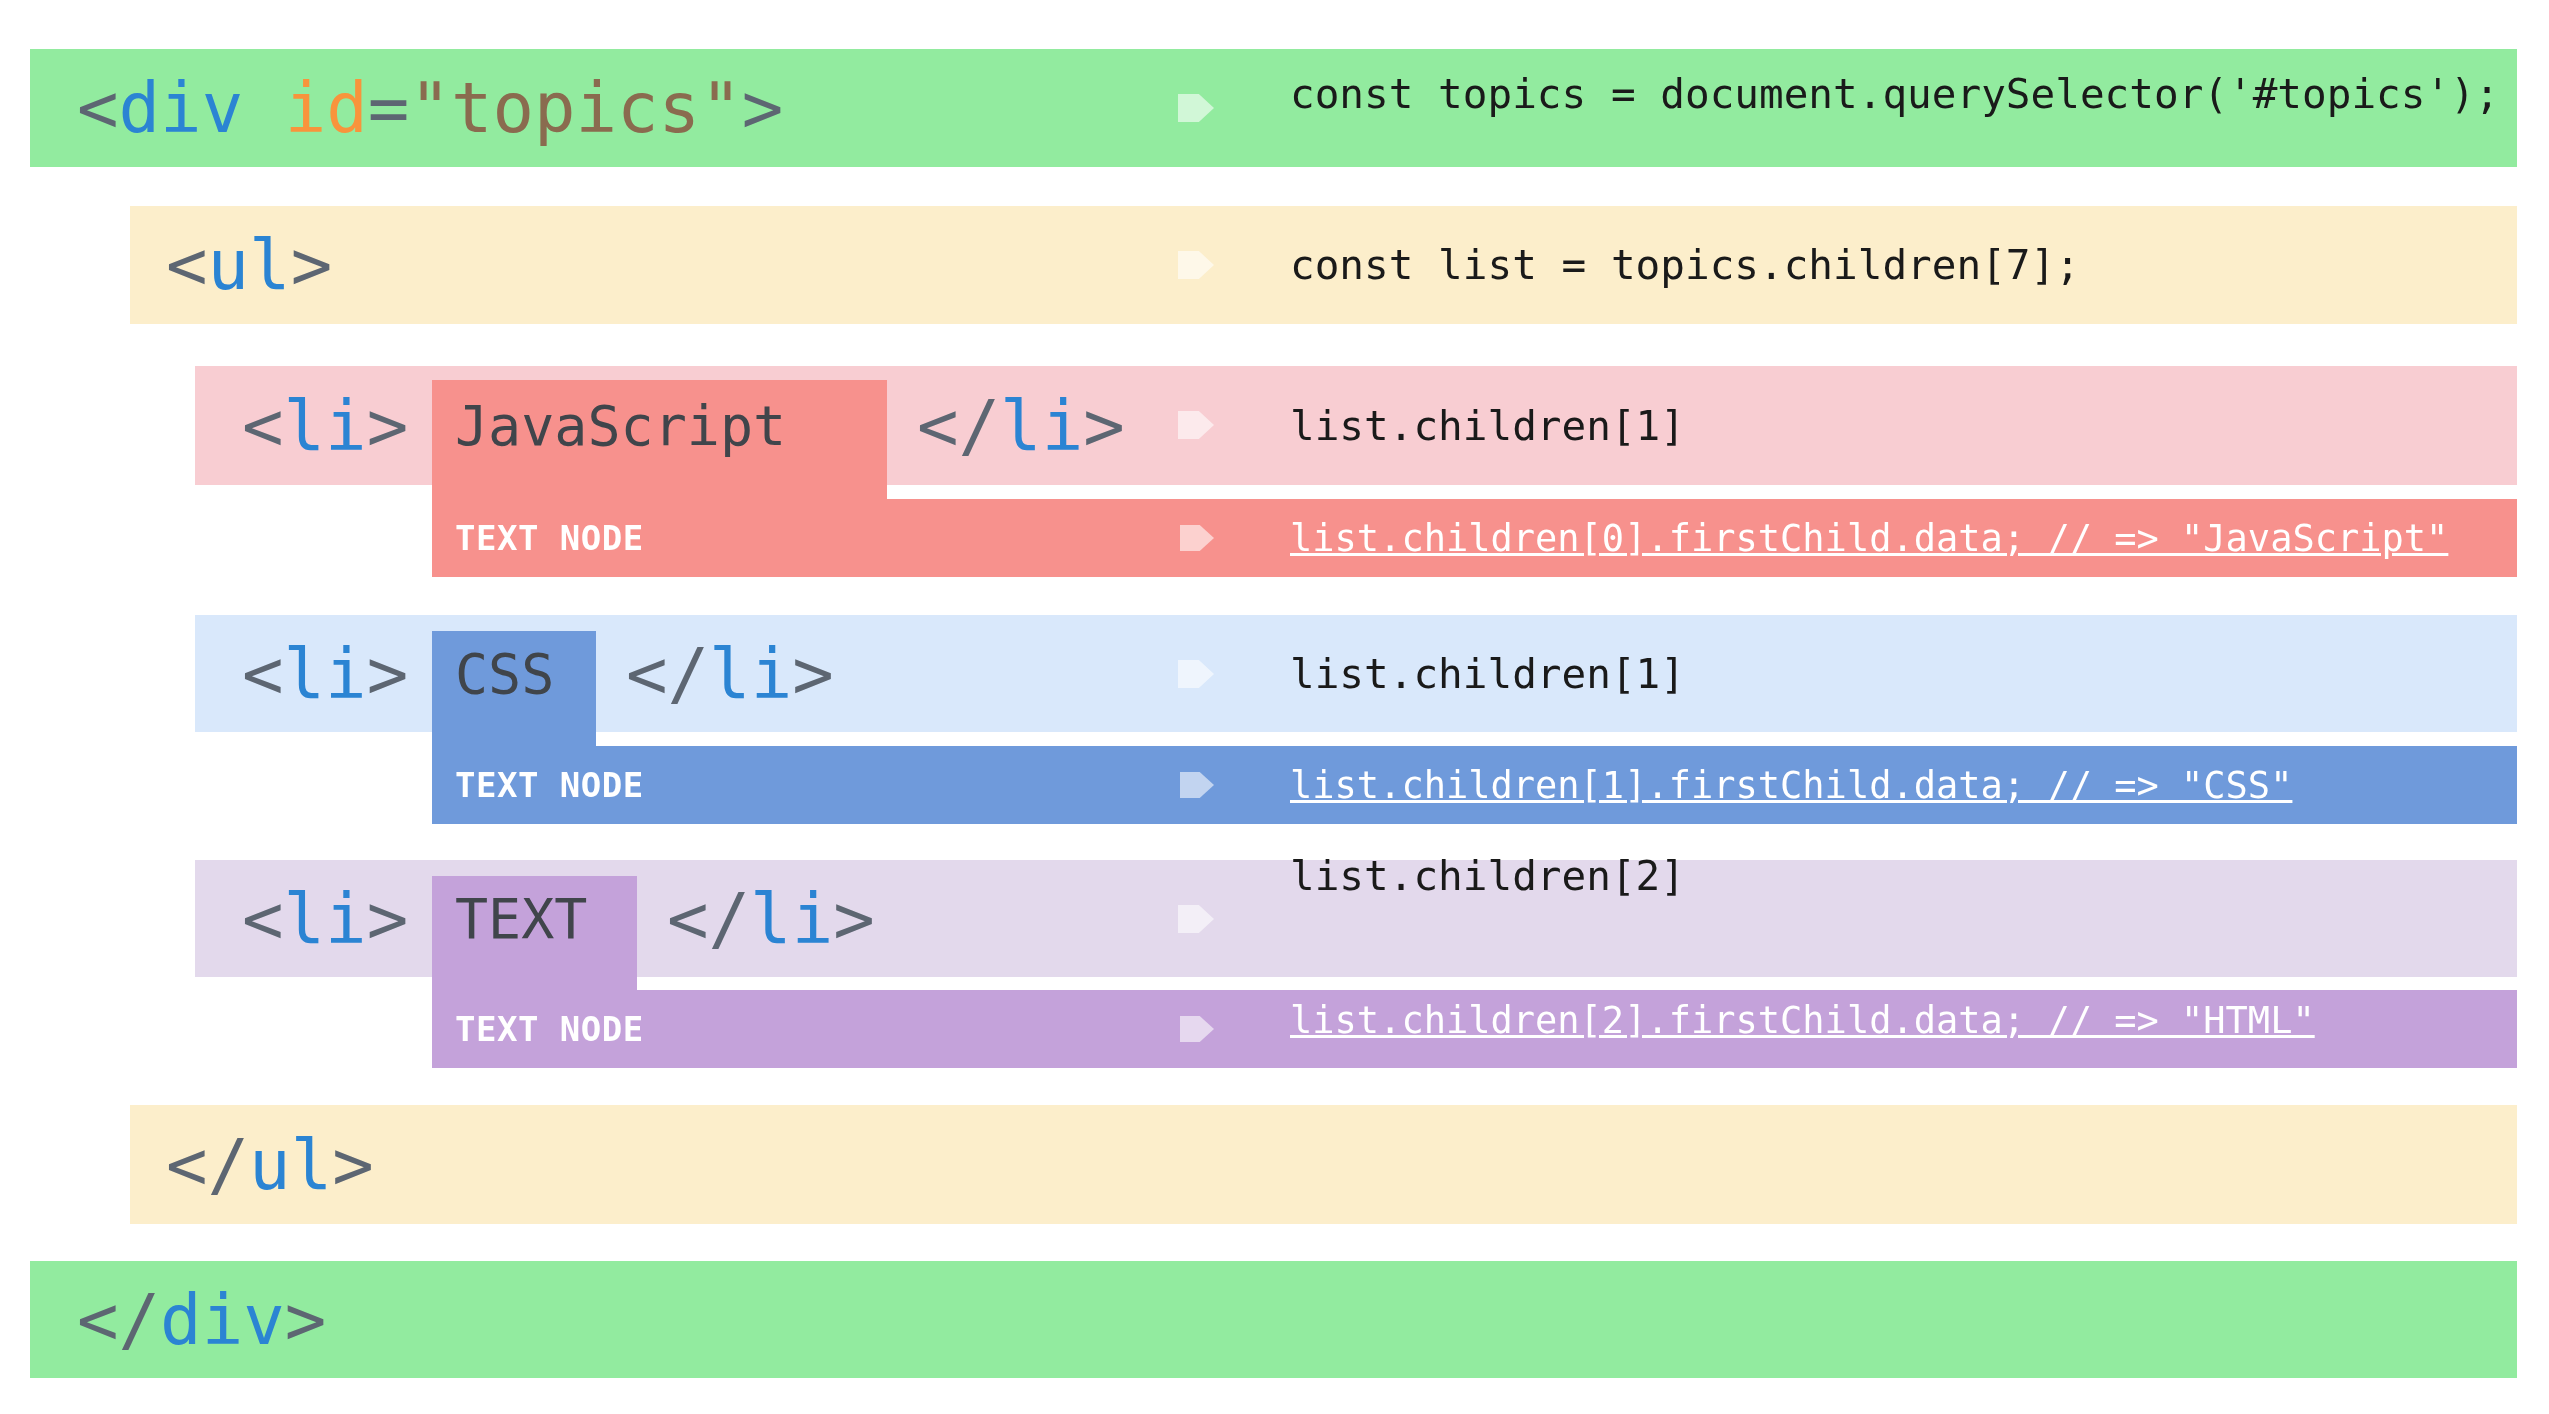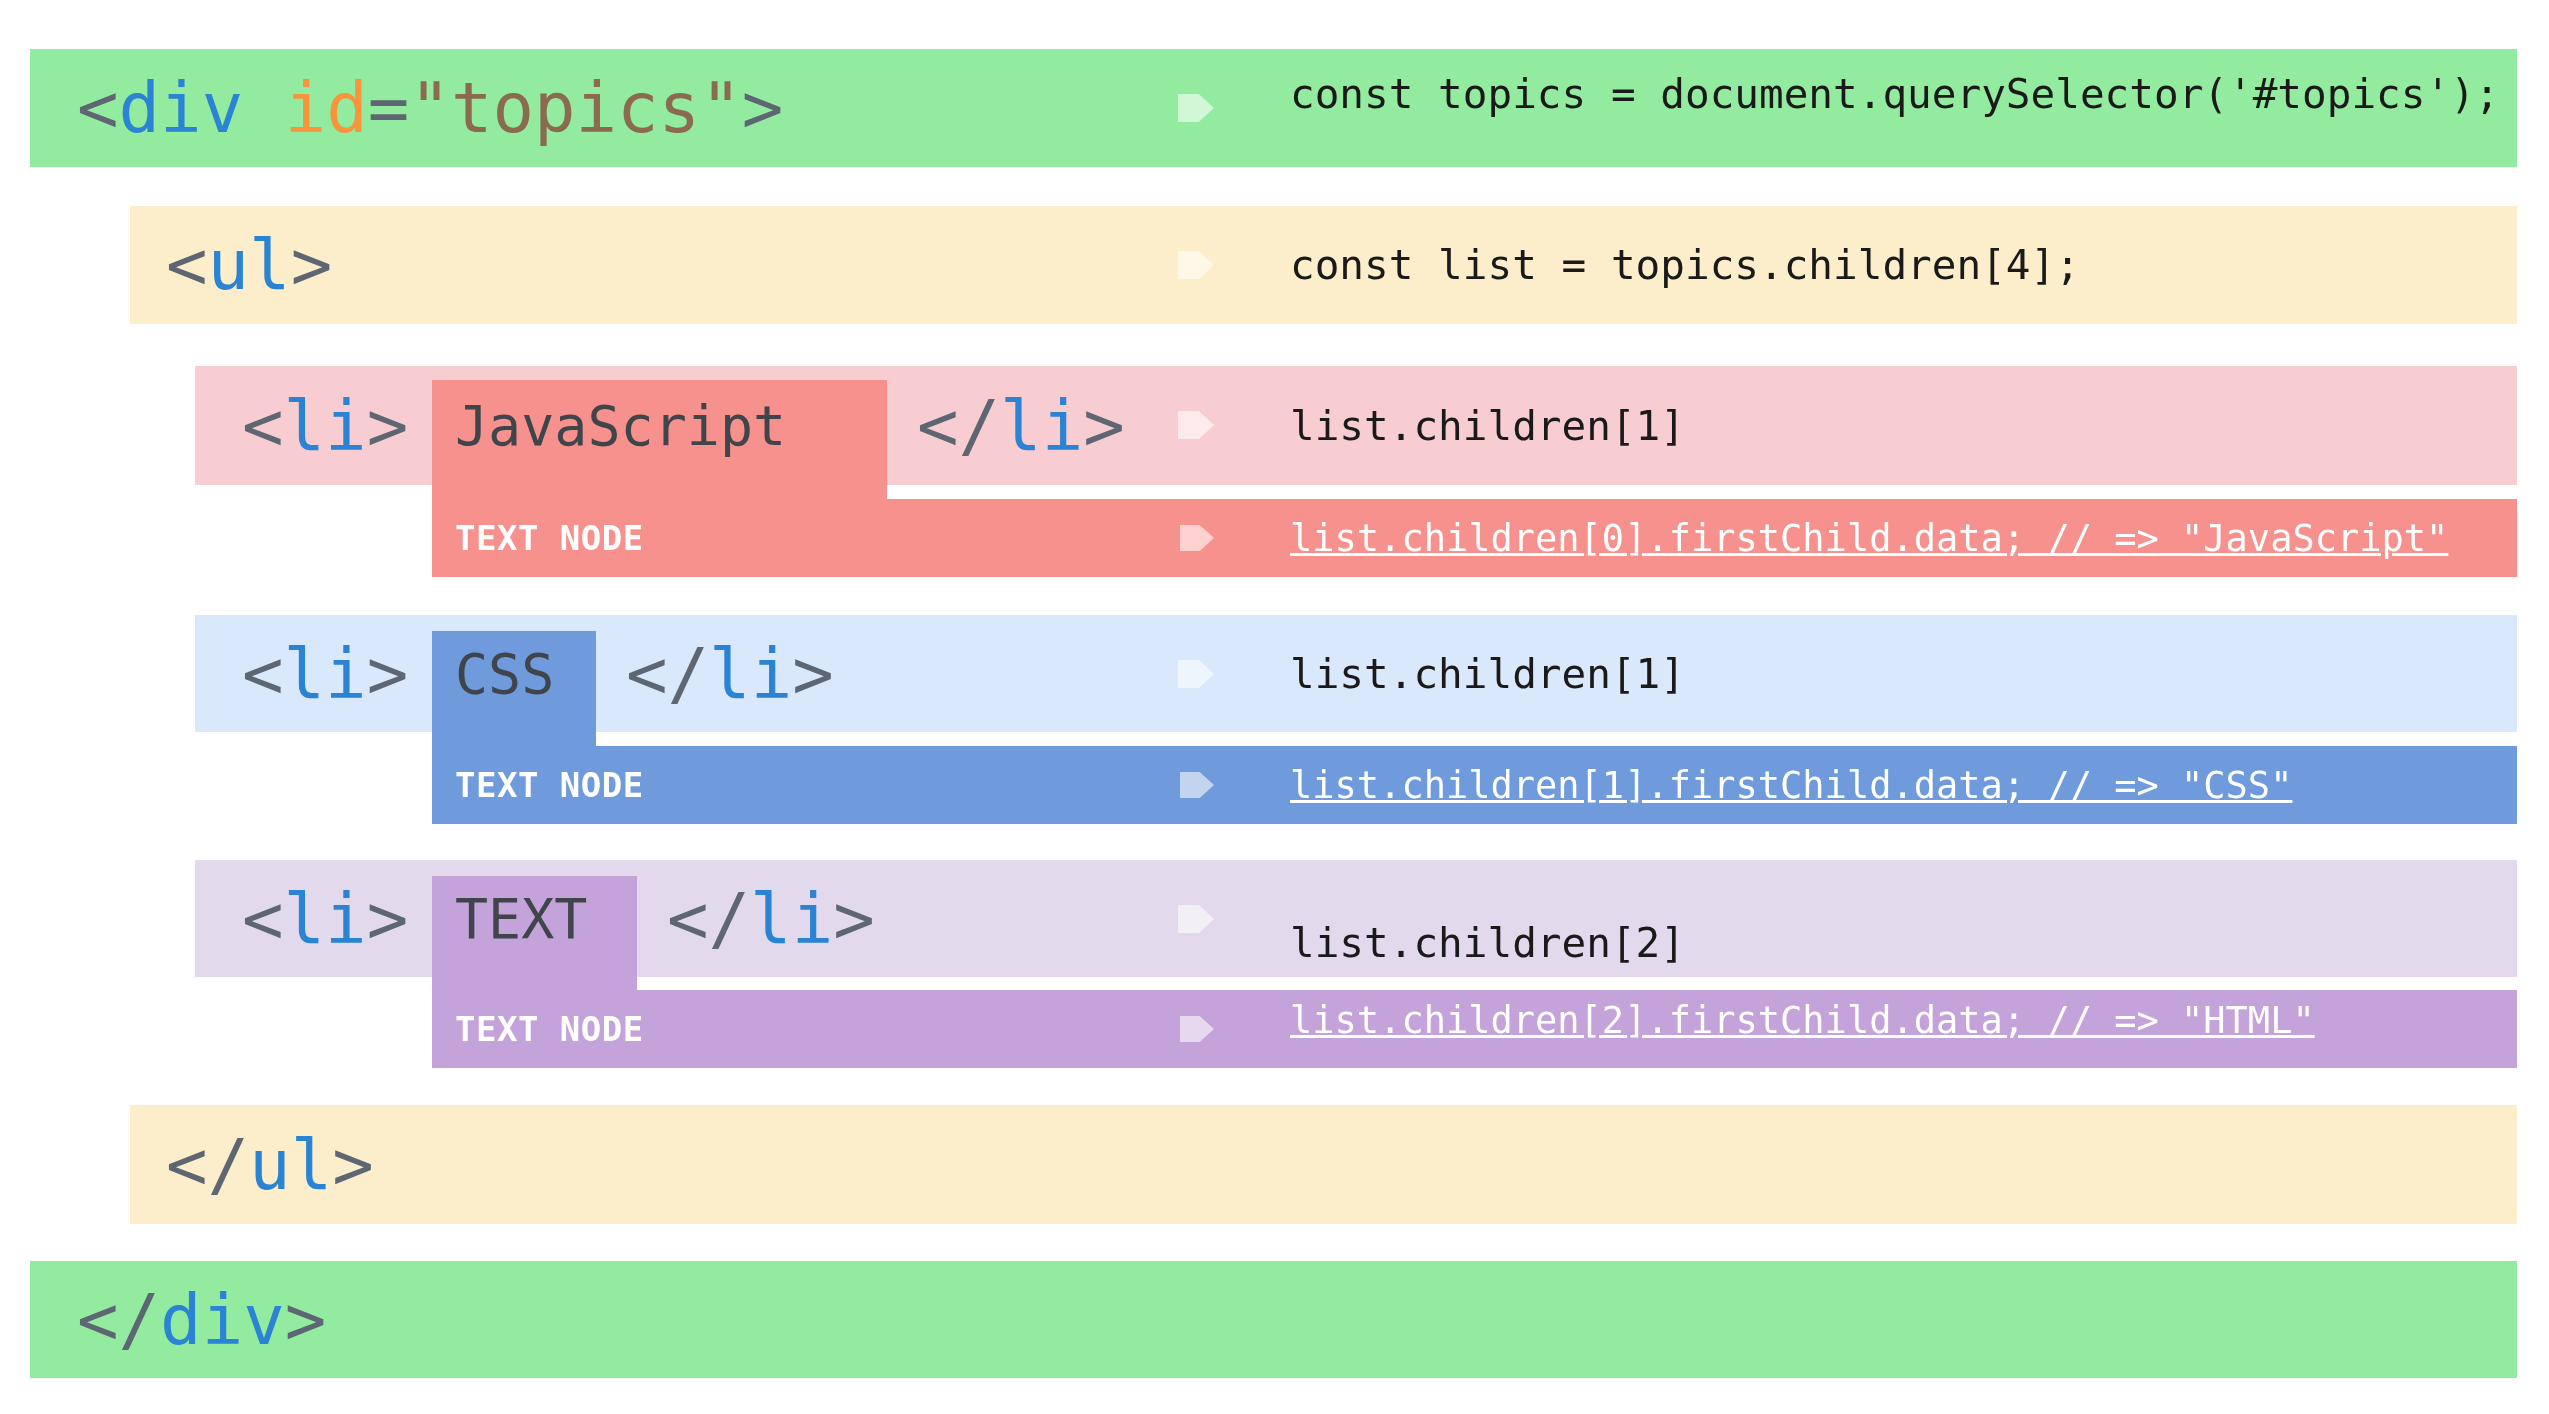--- a/index.html
+++ b/index.html
@@ -63,21 +63,21 @@
   <div class="bar bg-yellow" style="left:130px;top:1105px;width:2387px;height:119px"></div>
   <div class="bar bg-green" style="left:30px;top:1261px;width:2487px;height:117px"></div>
 
   <div class="line tagline" style="left:77px;top:49px;height:118px"><span class="s">&lt;</span><span class="t">div</span><span class="a"> id</span><span class="s">=</span><span class="v">"topics"</span><span class="s">&gt;</span></div>
 
   <div class="arrow" style="left:1178px;top:94px;width:36px;height:28px"></div>
   <div class="line code" style="left:1290px;top:49px;height:90px">const topics = document.querySelector('#topics');</div>
 
   <div class="line tagline" style="left:166px;top:206px;height:118px"><span class="s">&lt;</span><span class="t">ul</span><span class="s">&gt;</span></div>
   <div class="arrow" style="left:1178px;top:251px;width:36px;height:28px"></div>
-  <div class="line code" style="left:1290px;top:206px;height:118px">const list = topics.children[4];</div>
+  <div class="line code" style="left:1290px;top:206px;height:118px">const list = topics.children[7];</div>
 
   <div class="line tagline" style="left:242px;top:366px;height:119px"><span class="s">&lt;</span><span class="t">li</span><span class="s">&gt;</span></div>
   <div class="line nodetext" style="left:455px;top:366px;height:119px">JavaScript</div>
   <div class="line tagline" style="left:917px;top:366px;height:119px"><span class="s">&lt;/</span><span class="t">li</span><span class="s">&gt;</span></div>
   <div class="arrow" style="left:1178px;top:411px;width:36px;height:28px"></div>
   <div class="line code" style="left:1290px;top:366px;height:119px">list.children[1]</div>
   <div class="line tn-label" style="left:455px;top:499px;height:78px">TEXT NODE</div>
   <div class="arrow" style="left:1180px;top:525px;width:34px;height:26px"></div>
   <div class="line code-w" style="left:1290px;top:499px;height:78px">list.children[0].firstChild.data; // =&gt; "JavaScript"</div>
 
@@ -87,21 +87,21 @@
   <div class="arrow" style="left:1178px;top:660px;width:36px;height:28px"></div>
   <div class="line code" style="left:1290px;top:615px;height:117px">list.children[1]</div>
   <div class="line tn-label" style="left:455px;top:746px;height:78px">TEXT NODE</div>
   <div class="arrow" style="left:1180px;top:772px;width:34px;height:26px"></div>
   <div class="line code-w" style="left:1290px;top:746px;height:78px">list.children[1].firstChild.data; // =&gt; "CSS"</div>
 
   <div class="line tagline" style="left:242px;top:860px;height:117px"><span class="s">&lt;</span><span class="t">li</span><span class="s">&gt;</span></div>
   <div class="line nodetext" style="left:455px;top:860px;height:117px">TEXT</div>
   <div class="line tagline" style="left:667px;top:860px;height:117px"><span class="s">&lt;/</span><span class="t">li</span><span class="s">&gt;</span></div>
   <div class="arrow" style="left:1178px;top:905px;width:36px;height:28px"></div>
-  <div class="line code" style="left:1290px;top:884px;height:117px">list.children[2]</div>
+  <div class="line code" style="left:1290px;top:817px;height:117px">list.children[2]</div>
   <div class="line tn-label" style="left:455px;top:990px;height:78px">TEXT NODE</div>
   <div class="arrow" style="left:1180px;top:1016px;width:34px;height:26px"></div>
   <div class="line code-w" style="left:1290px;top:990px;height:60px">list.children[2].firstChild.data; // =&gt; "HTML"</div>
 
   <div class="line tagline" style="left:166px;top:1105px;height:119px"><span class="s">&lt;/</span><span class="t">ul</span><span class="s">&gt;</span></div>
   <div class="line tagline" style="left:77px;top:1261px;height:117px"><span class="s">&lt;/</span><span class="t">div</span><span class="s">&gt;</span></div>
 
 </div>
 
 </body></html>

